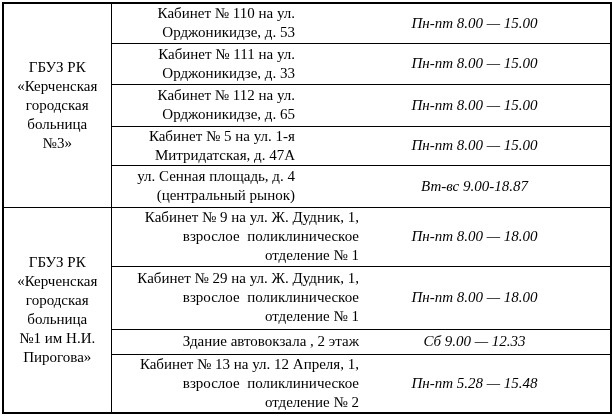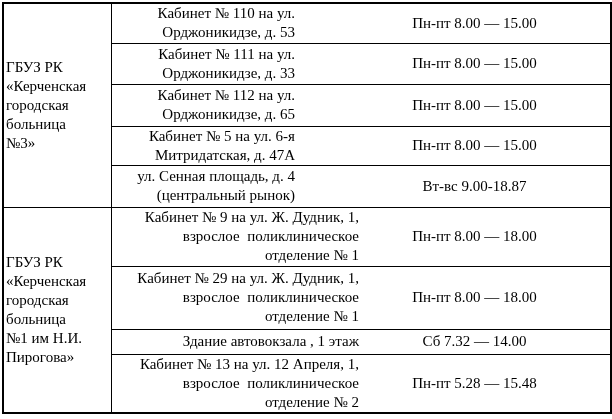--- a/index.html
+++ b/index.html
@@ -26,36 +26,37 @@
   col.c-org   { width: 108px; }
   col.c-addr  { width: 250px; }
   col.c-sched { width: 250px; }
   td {
     border: 1px solid #000;
     vertical-align: middle;
     padding: 0 2px;
     overflow: hidden;
   }
   td.org {
-    text-align: left;
+    text-align: center;
     white-space: pre-wrap;
     line-height: 19px;
     margin-left: 39px;
   }
   td.addr {
     border-right: none;
     text-align: right;
     white-space: pre-wrap;
     line-height: 19px;
   }
   td.sched {
     border-left: none;
     text-align: center;
     white-space: nowrap;
     padding-right: 24px;
+    font-style: italic;
   }
   tr.sec1 td.addr { padding-right: 66px; }
 </style>
 </head>
 <body>
 
 <div class="sheet">
   <table class="sched-table">
     <colgroup>
       <col class="c-org">
@@ -77,21 +78,21 @@
         <td class="addr">Кабинет № 111 на ул.
 Орджоникидзе, д. 33</td>
         <td class="sched">Пн-пт 8.00 — 15.00</td>
       </tr>
       <tr class="sec1" style="height:42px">
         <td class="addr">Кабинет № 112 на ул.
 Орджоникидзе, д. 65</td>
         <td class="sched">Пн-пт 8.00 — 15.00</td>
       </tr>
       <tr class="sec1" style="height:38px">
-        <td class="addr">Кабинет № 5 на ул. 6-я
+        <td class="addr">Кабинет № 5 на ул. 1-я
 Митридатская, д. 47А</td>
         <td class="sched">Пн-пт 8.00 — 15.00</td>
       </tr>
       <tr class="sec1" style="height:42px">
         <td class="addr">ул. Сенная площадь, д. 4
 (центральный рынок)</td>
         <td class="sched">Вт-вс 9.00-18.87</td>
       </tr>
     </tbody>
     <tbody>
@@ -107,22 +108,22 @@
 отделение № 1</td>
         <td class="sched">Пн-пт 8.00 — 18.00</td>
       </tr>
       <tr class="sec2" style="height:63px">
         <td class="addr">Кабинет № 29 на ул. Ж. Дудник, 1,
 взрослое  поликлиническое
 отделение № 1</td>
         <td class="sched">Пн-пт 8.00 — 18.00</td>
       </tr>
       <tr class="sec2" style="height:25px">
-        <td class="addr">Здание автовокзала , 1 этаж</td>
-        <td class="sched">Сб 7.32 — 14.00</td>
+        <td class="addr">Здание автовокзала , 2 этаж</td>
+        <td class="sched">Сб 9.00 — 12.33</td>
       </tr>
       <tr class="sec2" style="height:55px">
         <td class="addr">Кабинет № 13 на ул. 12 Апреля, 1,
 взрослое  поликлиническое
 отделение № 2</td>
         <td class="sched">Пн-пт 5.28 — 15.48</td>
       </tr>
     </tbody>
   </table>
 </div>

